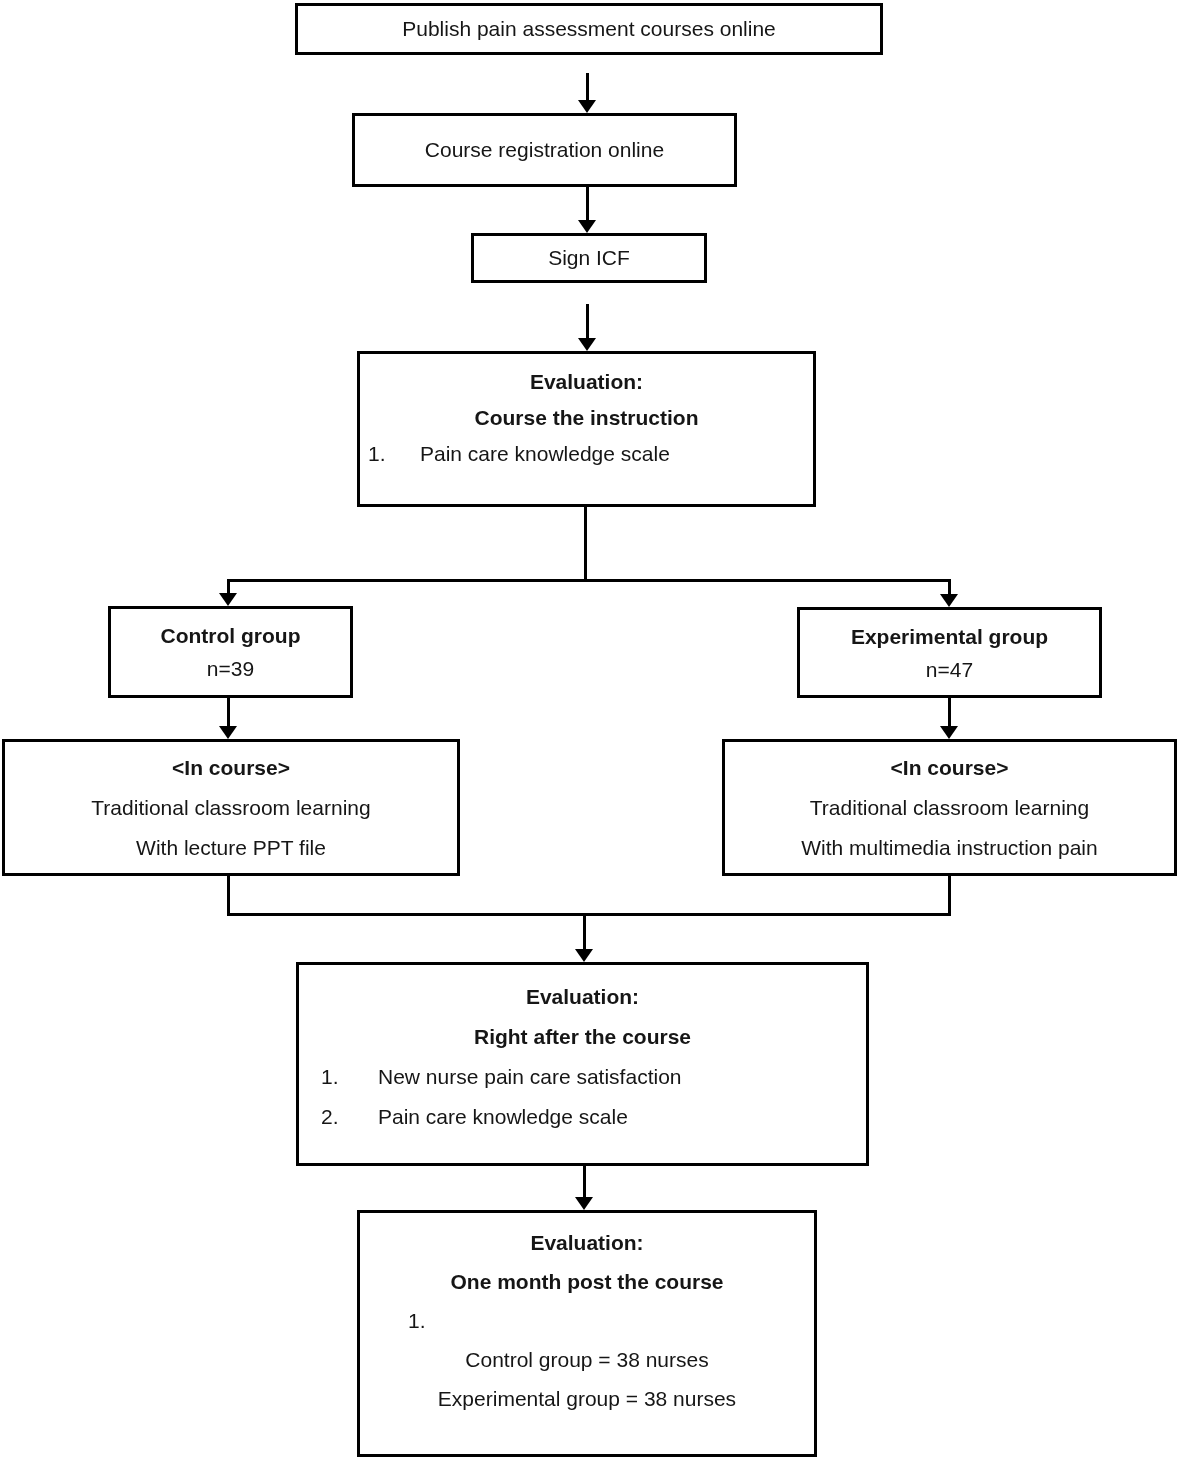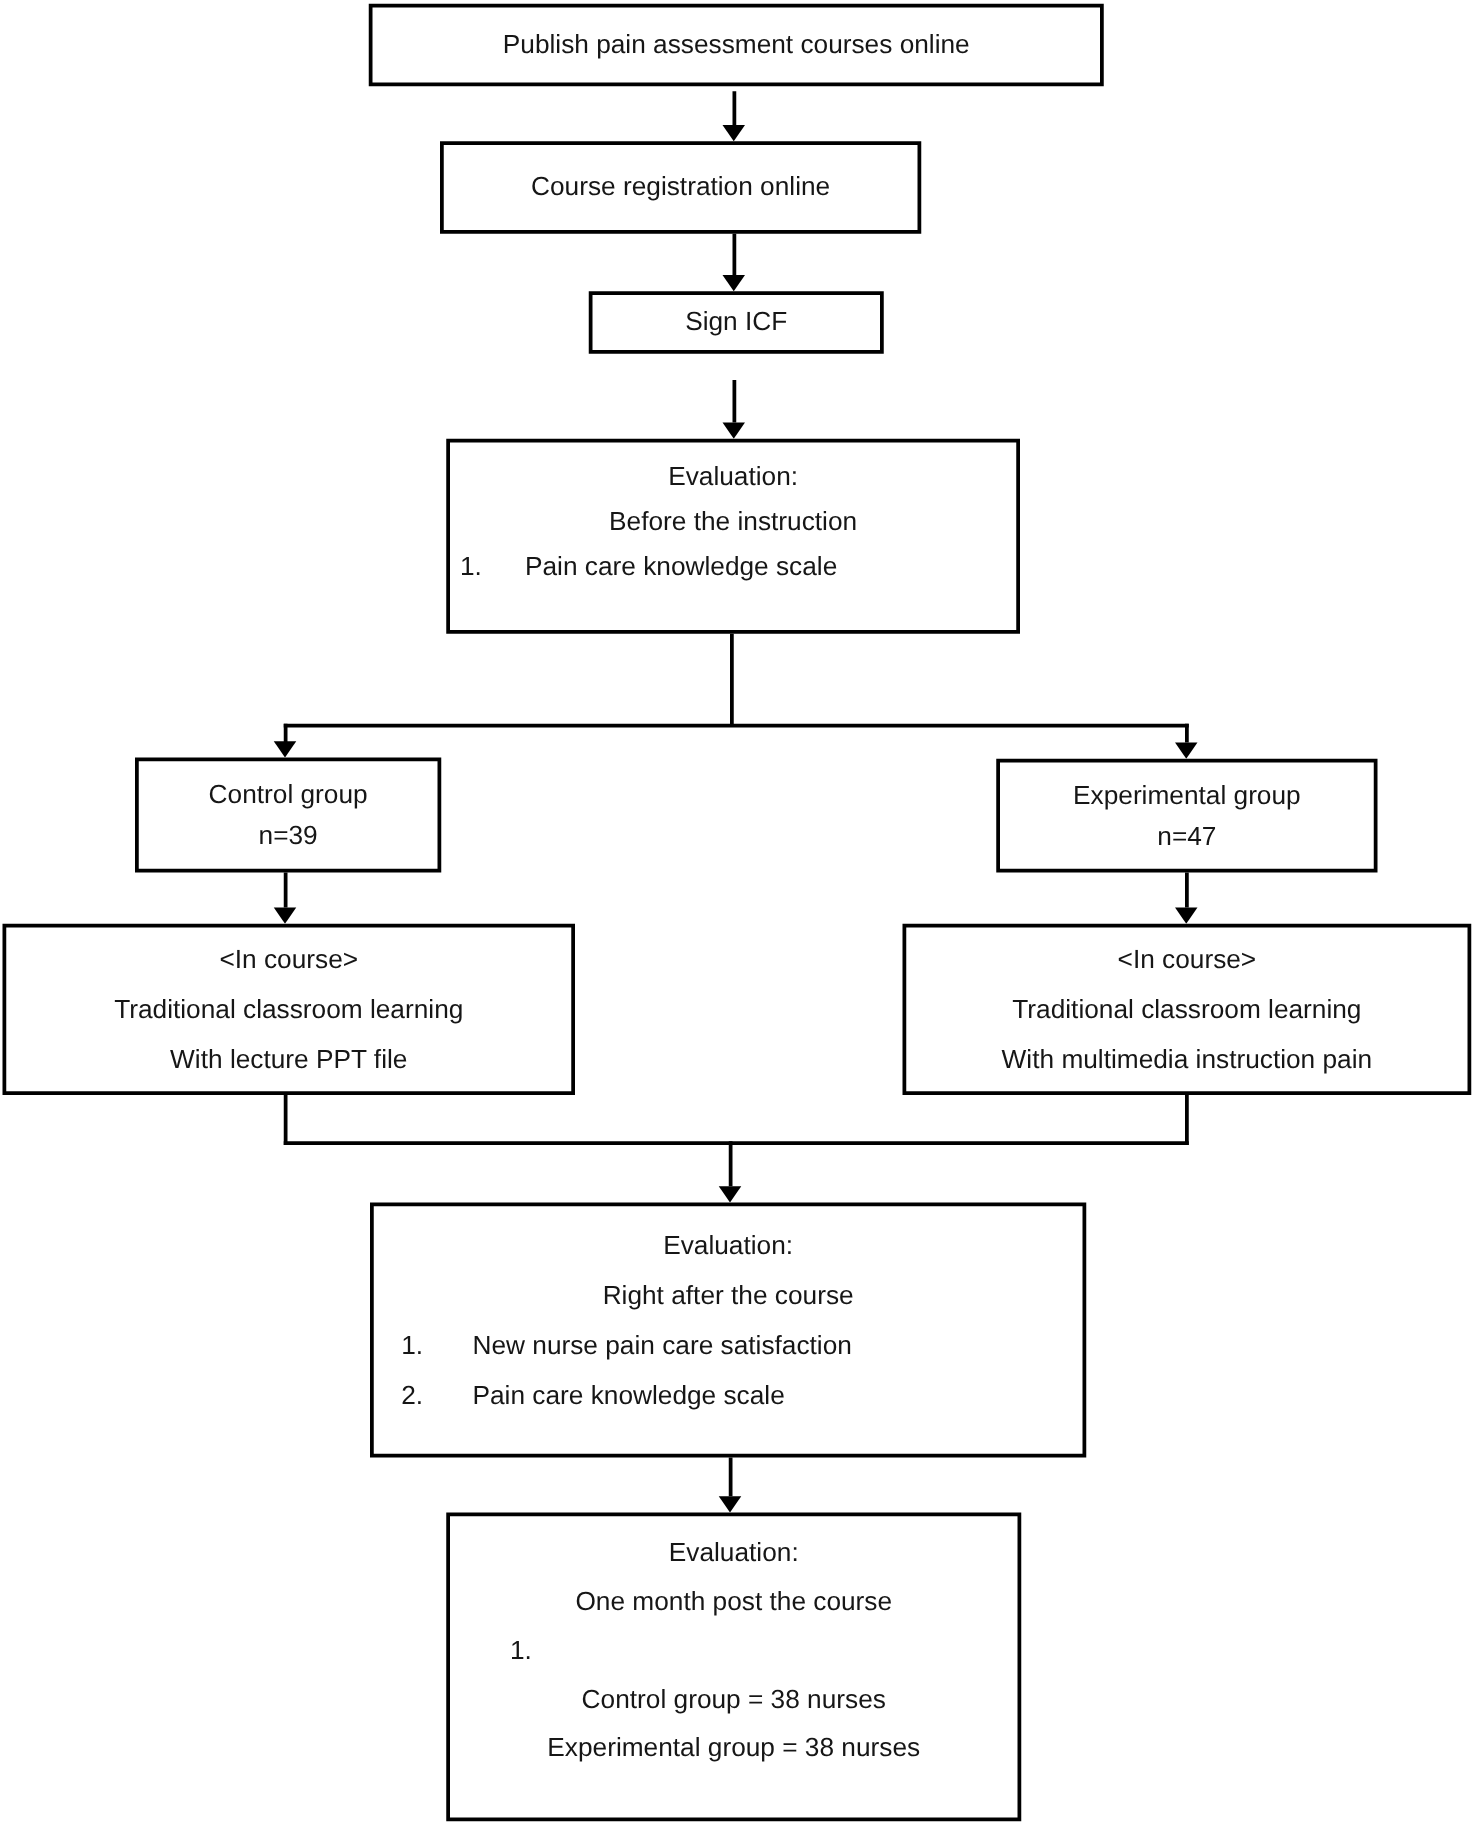--- a/index.html
+++ b/index.html
@@ -7,41 +7,41 @@
     position:relative; width:1181px; height:1465px; background:#ffffff;
     font-family:"Liberation Sans","DejaVu Sans",sans-serif;
     color:#161616; font-size:21px;
   }
   .node {
     position:absolute; box-sizing:border-box; border:3px solid #000;
     background:#fff; display:flex; flex-direction:column;
     align-items:center; justify-content:center; text-align:center;
   }
   .node.top { justify-content:flex-start; }
-  .bold { font-weight:400; }
+  .bold { font-weight:700; }
   .ln { line-height:36px; width:100%; }
   .lh33 .ln { line-height:33px; }
   .lh40 .ln { line-height:40px; }
   .lh39 .ln { line-height:39px; }
   .item { display:flex; width:100%; text-align:left; box-sizing:border-box; }
   .num { flex:0 0 auto; }
   .vline { position:absolute; width:3px; background:#000; }
   .hline { position:absolute; height:3px; background:#000; }
   .ahead {
     position:absolute; width:0; height:0;
     border-left:9px solid transparent; border-right:9px solid transparent;
     border-top:13px solid #000;
   }
 </style>
 </head>
 <body>
 
 <div id="canvas">
 
-  <div class="node" style="left:295px; top:3px; width:588px; height:66px;">
+  <div class="node" style="left:295px; top:3px; width:588px; height:52px;">
     <div class="ln">Publish pain assessment courses online</div>
   </div>
 
   <div class="vline" style="left:586px; top:73px; height:28px;"></div>
   <div class="ahead" style="left:578px; top:100px;"></div>
 
   <div class="node" style="left:352px; top:113px; width:385px; height:74px;">
     <div class="ln">Course registration online</div>
   </div>
 
@@ -50,21 +50,21 @@
 
   <div class="node" style="left:471px; top:233px; width:236px; height:50px;">
     <div class="ln">Sign ICF</div>
   </div>
 
   <div class="vline" style="left:586px; top:304px; height:34px;"></div>
   <div class="ahead" style="left:578px; top:338px;"></div>
 
   <div class="node top" style="left:357px; top:351px; width:459px; height:156px; padding-top:10px;">
     <div class="ln bold">Evaluation:</div>
-    <div class="ln bold">Before the instruction</div>
+    <div class="ln bold">Course the instruction</div>
     <div class="item ln" style="padding-left:8px;">
       <span class="num" style="width:52px;">1.</span>
       <span>Pain care knowledge scale</span>
     </div>
   </div>
 
   <div class="vline" style="left:584px; top:507px; height:73px;"></div>
   <div class="hline" style="left:227px; top:579px; width:724px;"></div>
   <div class="vline" style="left:227px; top:579px; height:15px;"></div>
   <div class="ahead" style="left:219px; top:593px;"></div>

